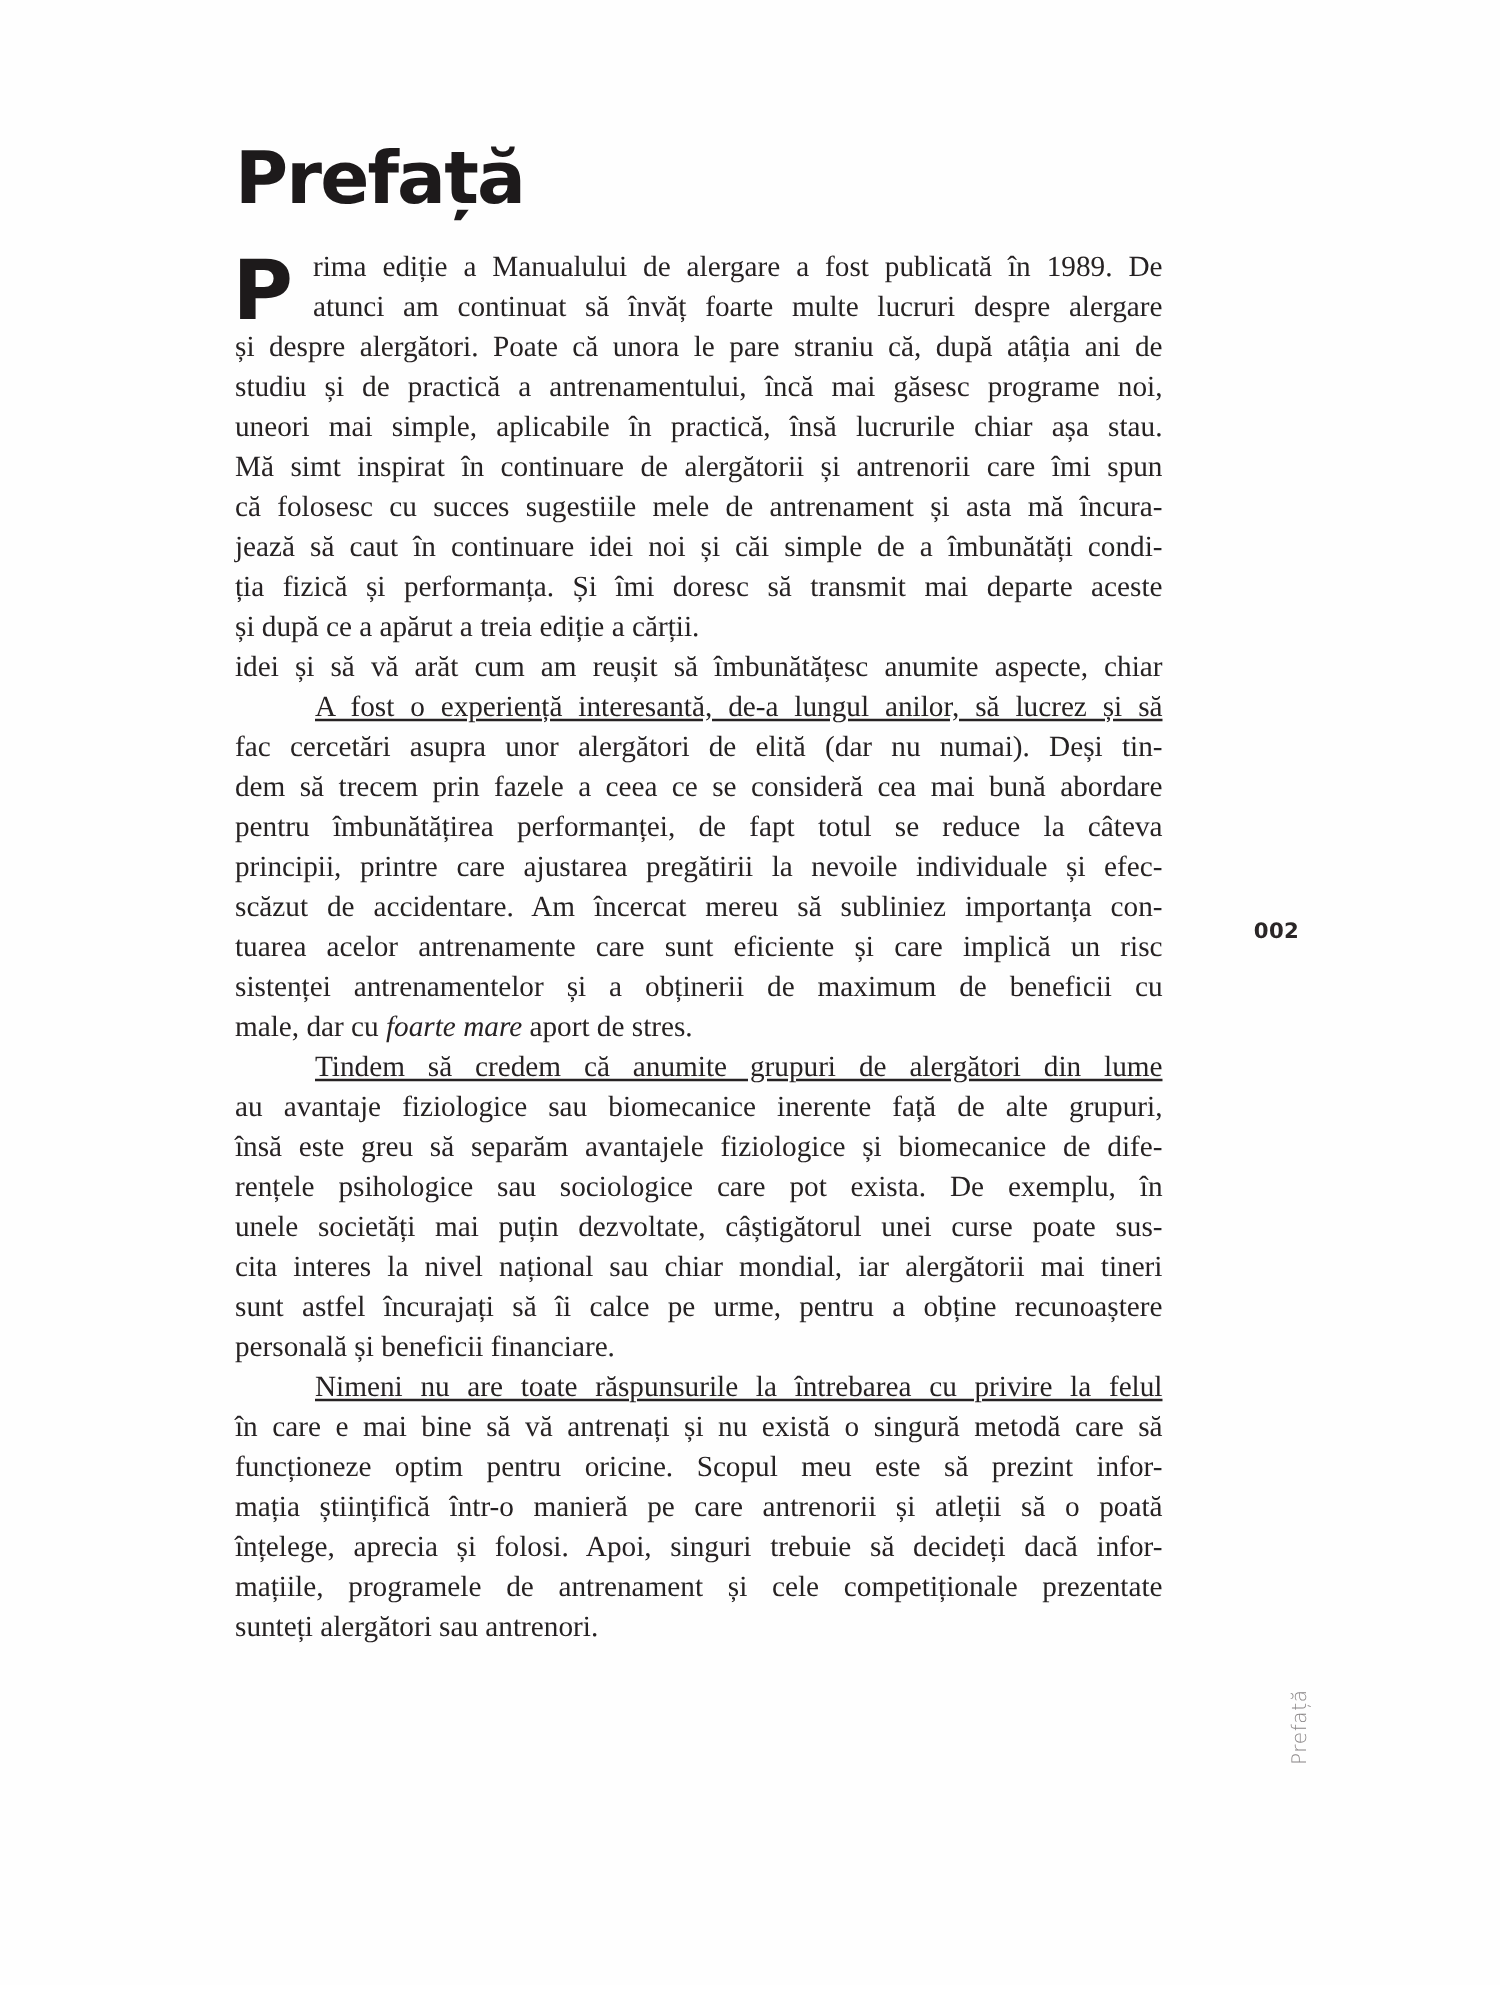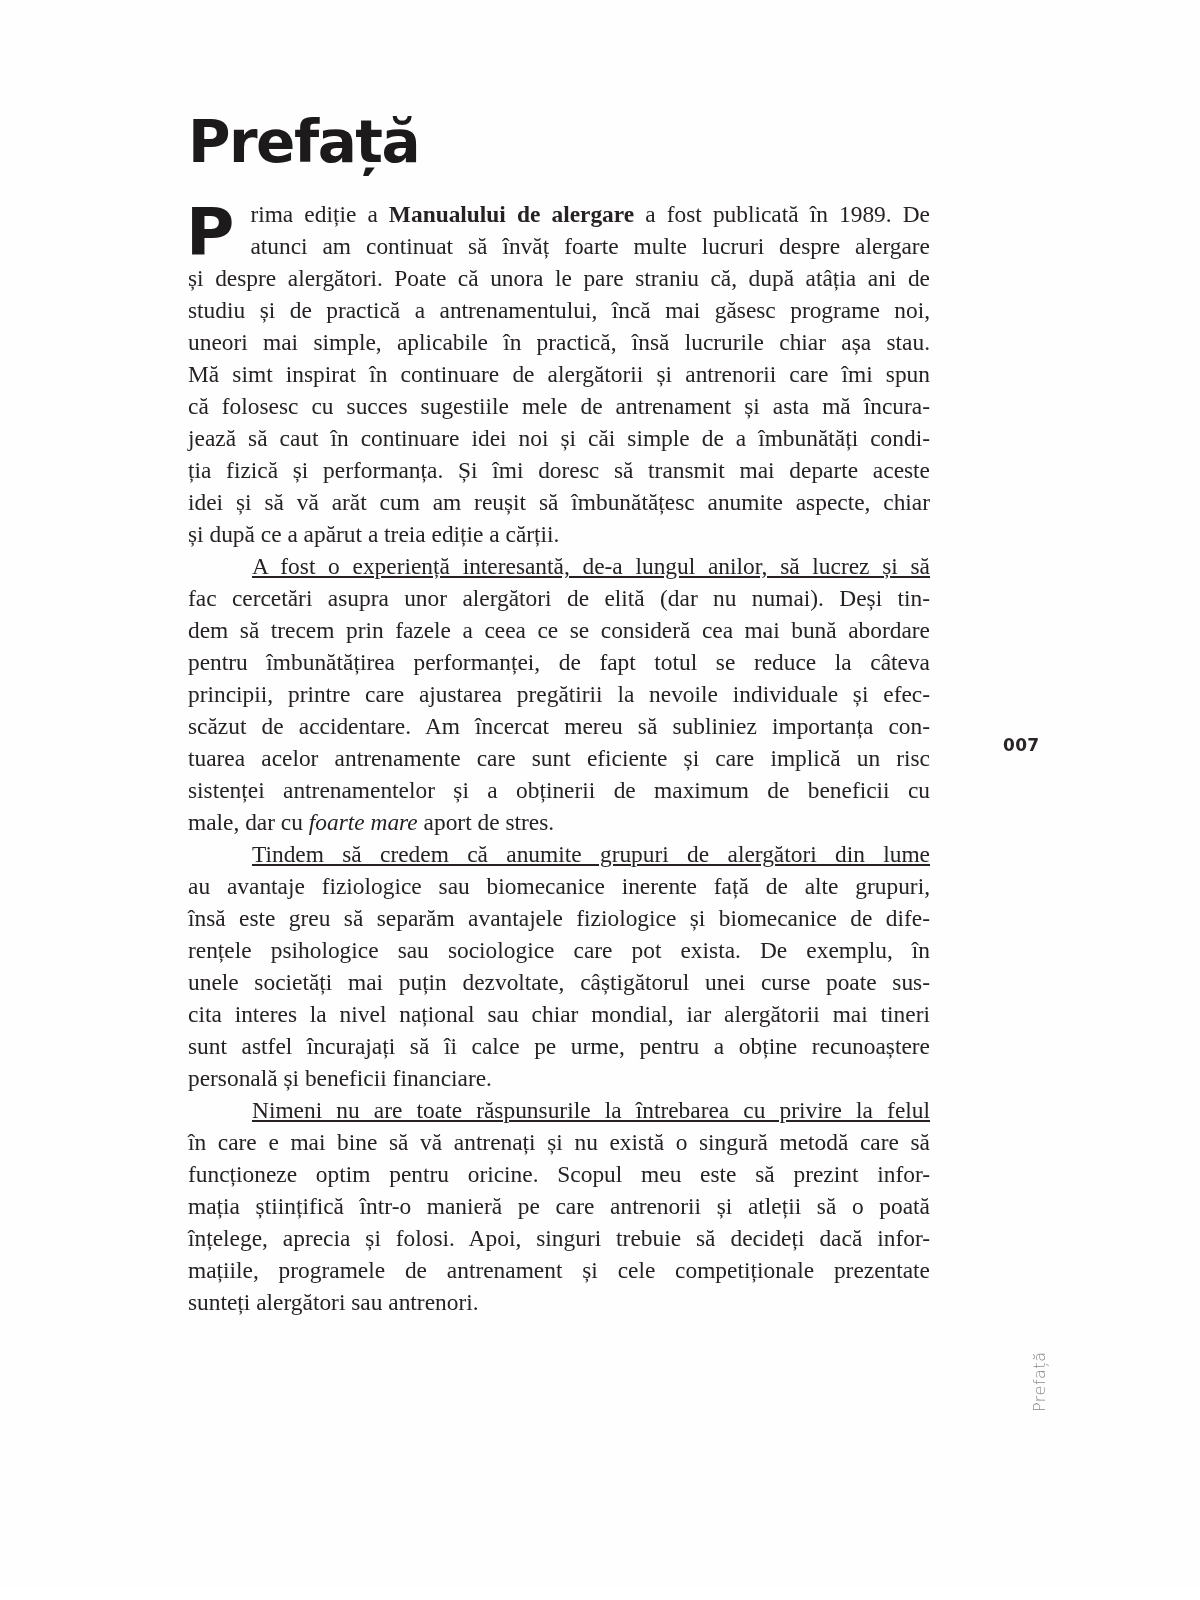--- a/index.html
+++ b/index.html
@@ -46,21 +46,21 @@
     .drop-cap {
       float: left;
       font-family: "DejaVu Sans", sans-serif;
       font-weight: 700;
       font-size: 66px;
       line-height: 54px;
       height: 56px;
       margin: 8px 16px 0 -2px;
       color: #1d1a1b;
     }
-    .bold { font-weight: 700; }
+    .bold { font-weight: 400; }
     .ital { font-style: italic; }
     .line { display: block; text-align: justify; text-align-last: justify; }
     .line.last { text-align-last: left; }
     .line.indent { text-indent: 64px; text-decoration: underline; }
     .page-number {
       position: absolute;
       left: 1003px;
       top: 735px;
       font-family: "DejaVu Sans", sans-serif;
       font-weight: 700;
@@ -93,22 +93,22 @@
         <span class="drop-cap">P</span>
         <span class="line"><span>rima ediție a </span><span class="bold">Manualului de alergare</span><span> a fost publicată în 1989. De</span></span>
         <span class="line"><span>atunci am continuat să învăț foarte multe lucruri despre alergare</span></span>
         <span class="line"><span>și despre alergători. Poate că unora le pare straniu că, după atâția ani de</span></span>
         <span class="line"><span>studiu și de practică a antrenamentului, încă mai găsesc programe noi,</span></span>
         <span class="line"><span>uneori mai simple, aplicabile în practică, însă lucrurile chiar așa stau.</span></span>
         <span class="line"><span>Mă simt inspirat în continuare de alergătorii și antrenorii care îmi spun</span></span>
         <span class="line"><span>că folosesc cu succes sugestiile mele de antrenament și asta mă încura-</span></span>
         <span class="line"><span>jează să caut în continuare idei noi și căi simple de a îmbunătăți condi-</span></span>
         <span class="line"><span>ția fizică și performanța. Și îmi doresc să transmit mai departe aceste</span></span>
+        <span class="line last"><span>și după ce a apărut a treia ediție a cărții.</span></span>
         <span class="line"><span>idei și să vă arăt cum am reușit să îmbunătățesc anumite aspecte, chiar</span></span>
-        <span class="line last"><span>și după ce a apărut a treia ediție a cărții.</span></span>
       </div>
       <div>
         <span class="line indent"><span>A fost o experiență interesantă, de-a lungul anilor, să lucrez și să</span></span>
         <span class="line"><span>fac cercetări asupra unor alergători de elită (dar nu numai). Deși tin-</span></span>
         <span class="line"><span>dem să trecem prin fazele a ceea ce se consideră cea mai bună abordare</span></span>
         <span class="line"><span>pentru îmbunătățirea performanței, de fapt totul se reduce la câteva</span></span>
         <span class="line"><span>principii, printre care ajustarea pregătirii la nevoile individuale și efec-</span></span>
         <span class="line"><span>scăzut de accidentare. Am încercat mereu să subliniez importanța con-</span></span>
         <span class="line"><span>tuarea acelor antrenamente care sunt eficiente și care implică un risc</span></span>
         <span class="line"><span>sistenței antrenamentelor și a obținerii de maximum de beneficii cu</span></span>
@@ -128,16 +128,16 @@
         <span class="line indent"><span>Nimeni nu are toate răspunsurile la întrebarea cu privire la felul</span></span>
         <span class="line"><span>în care e mai bine să vă antrenați și nu există o singură metodă care să</span></span>
         <span class="line"><span>funcționeze optim pentru oricine. Scopul meu este să prezint infor-</span></span>
         <span class="line"><span>mația științifică într-o manieră pe care antrenorii și atleții să o poată</span></span>
         <span class="line"><span>înțelege, aprecia și folosi. Apoi, singuri trebuie să decideți dacă infor-</span></span>
         <span class="line"><span>mațiile, programele de antrenament și cele competiționale prezentate</span></span>
         <span class="line last"><span>sunteți alergători sau antrenori.</span></span>
       </div>
     </div>
 
-  <div class="page-number">007</div>
+  <div class="page-number">002</div>
 
   <div class="running-head">Prefață</div>
 </div>
 
 </body></html>

